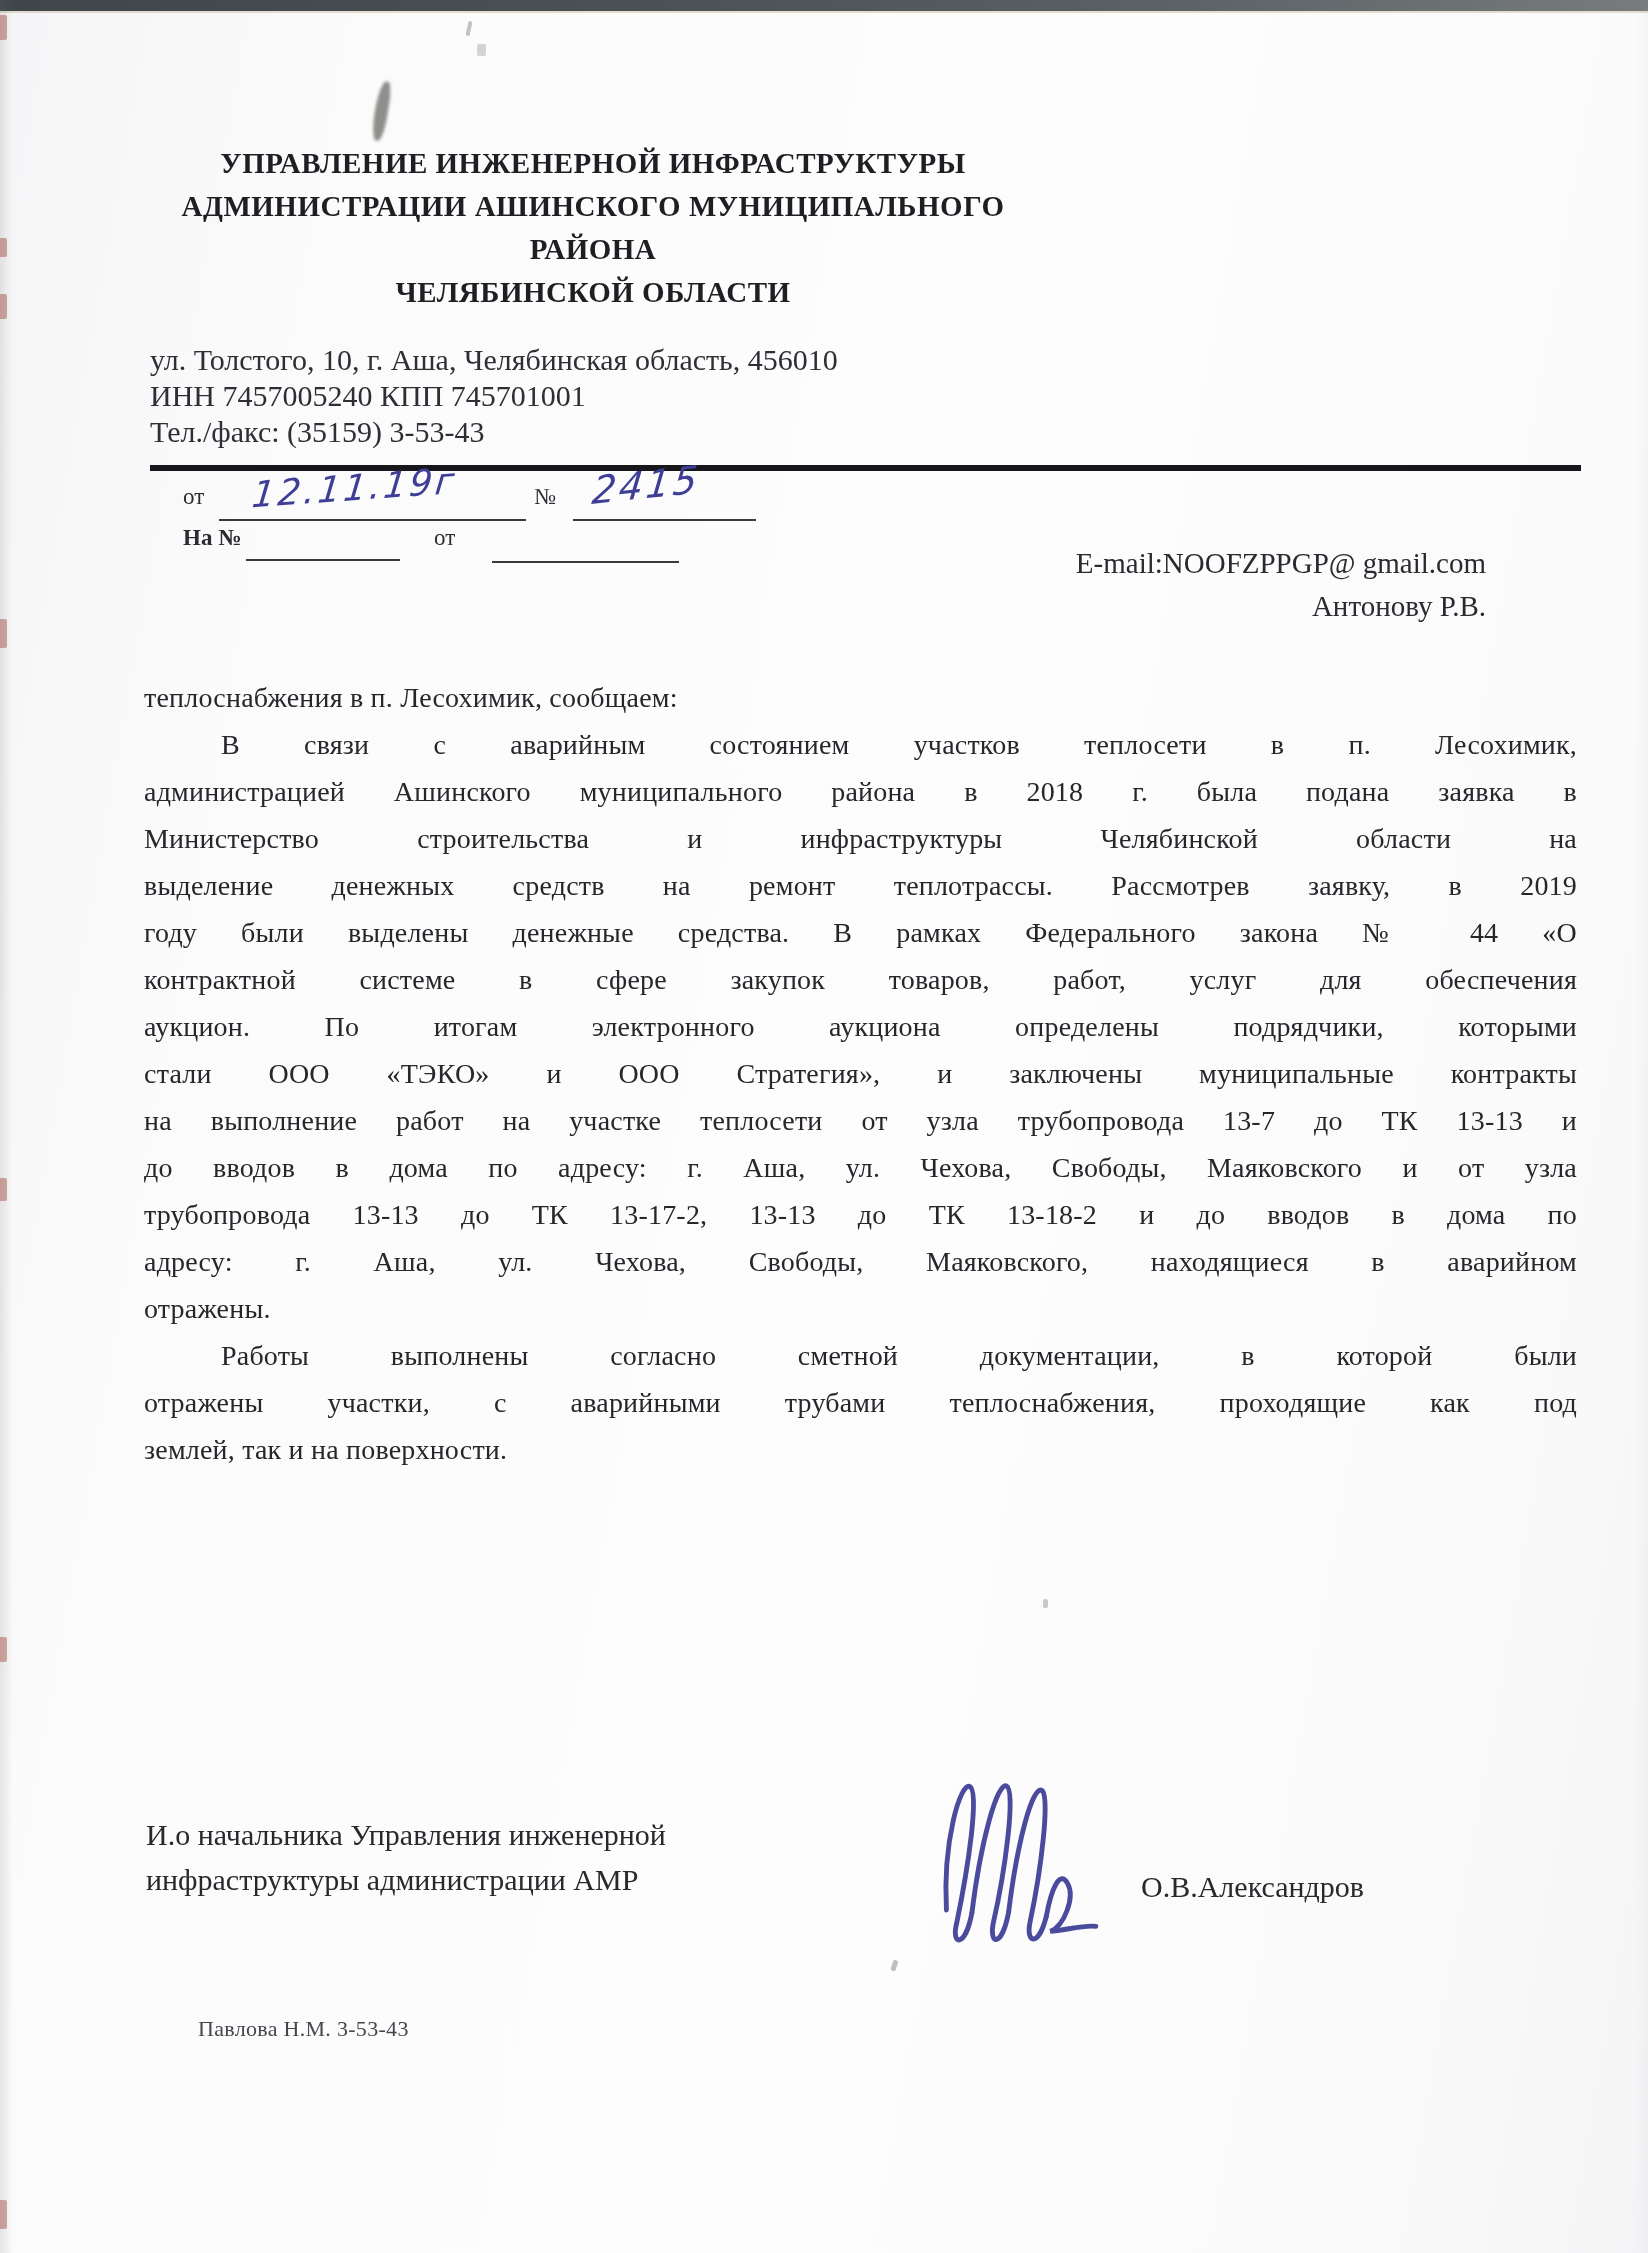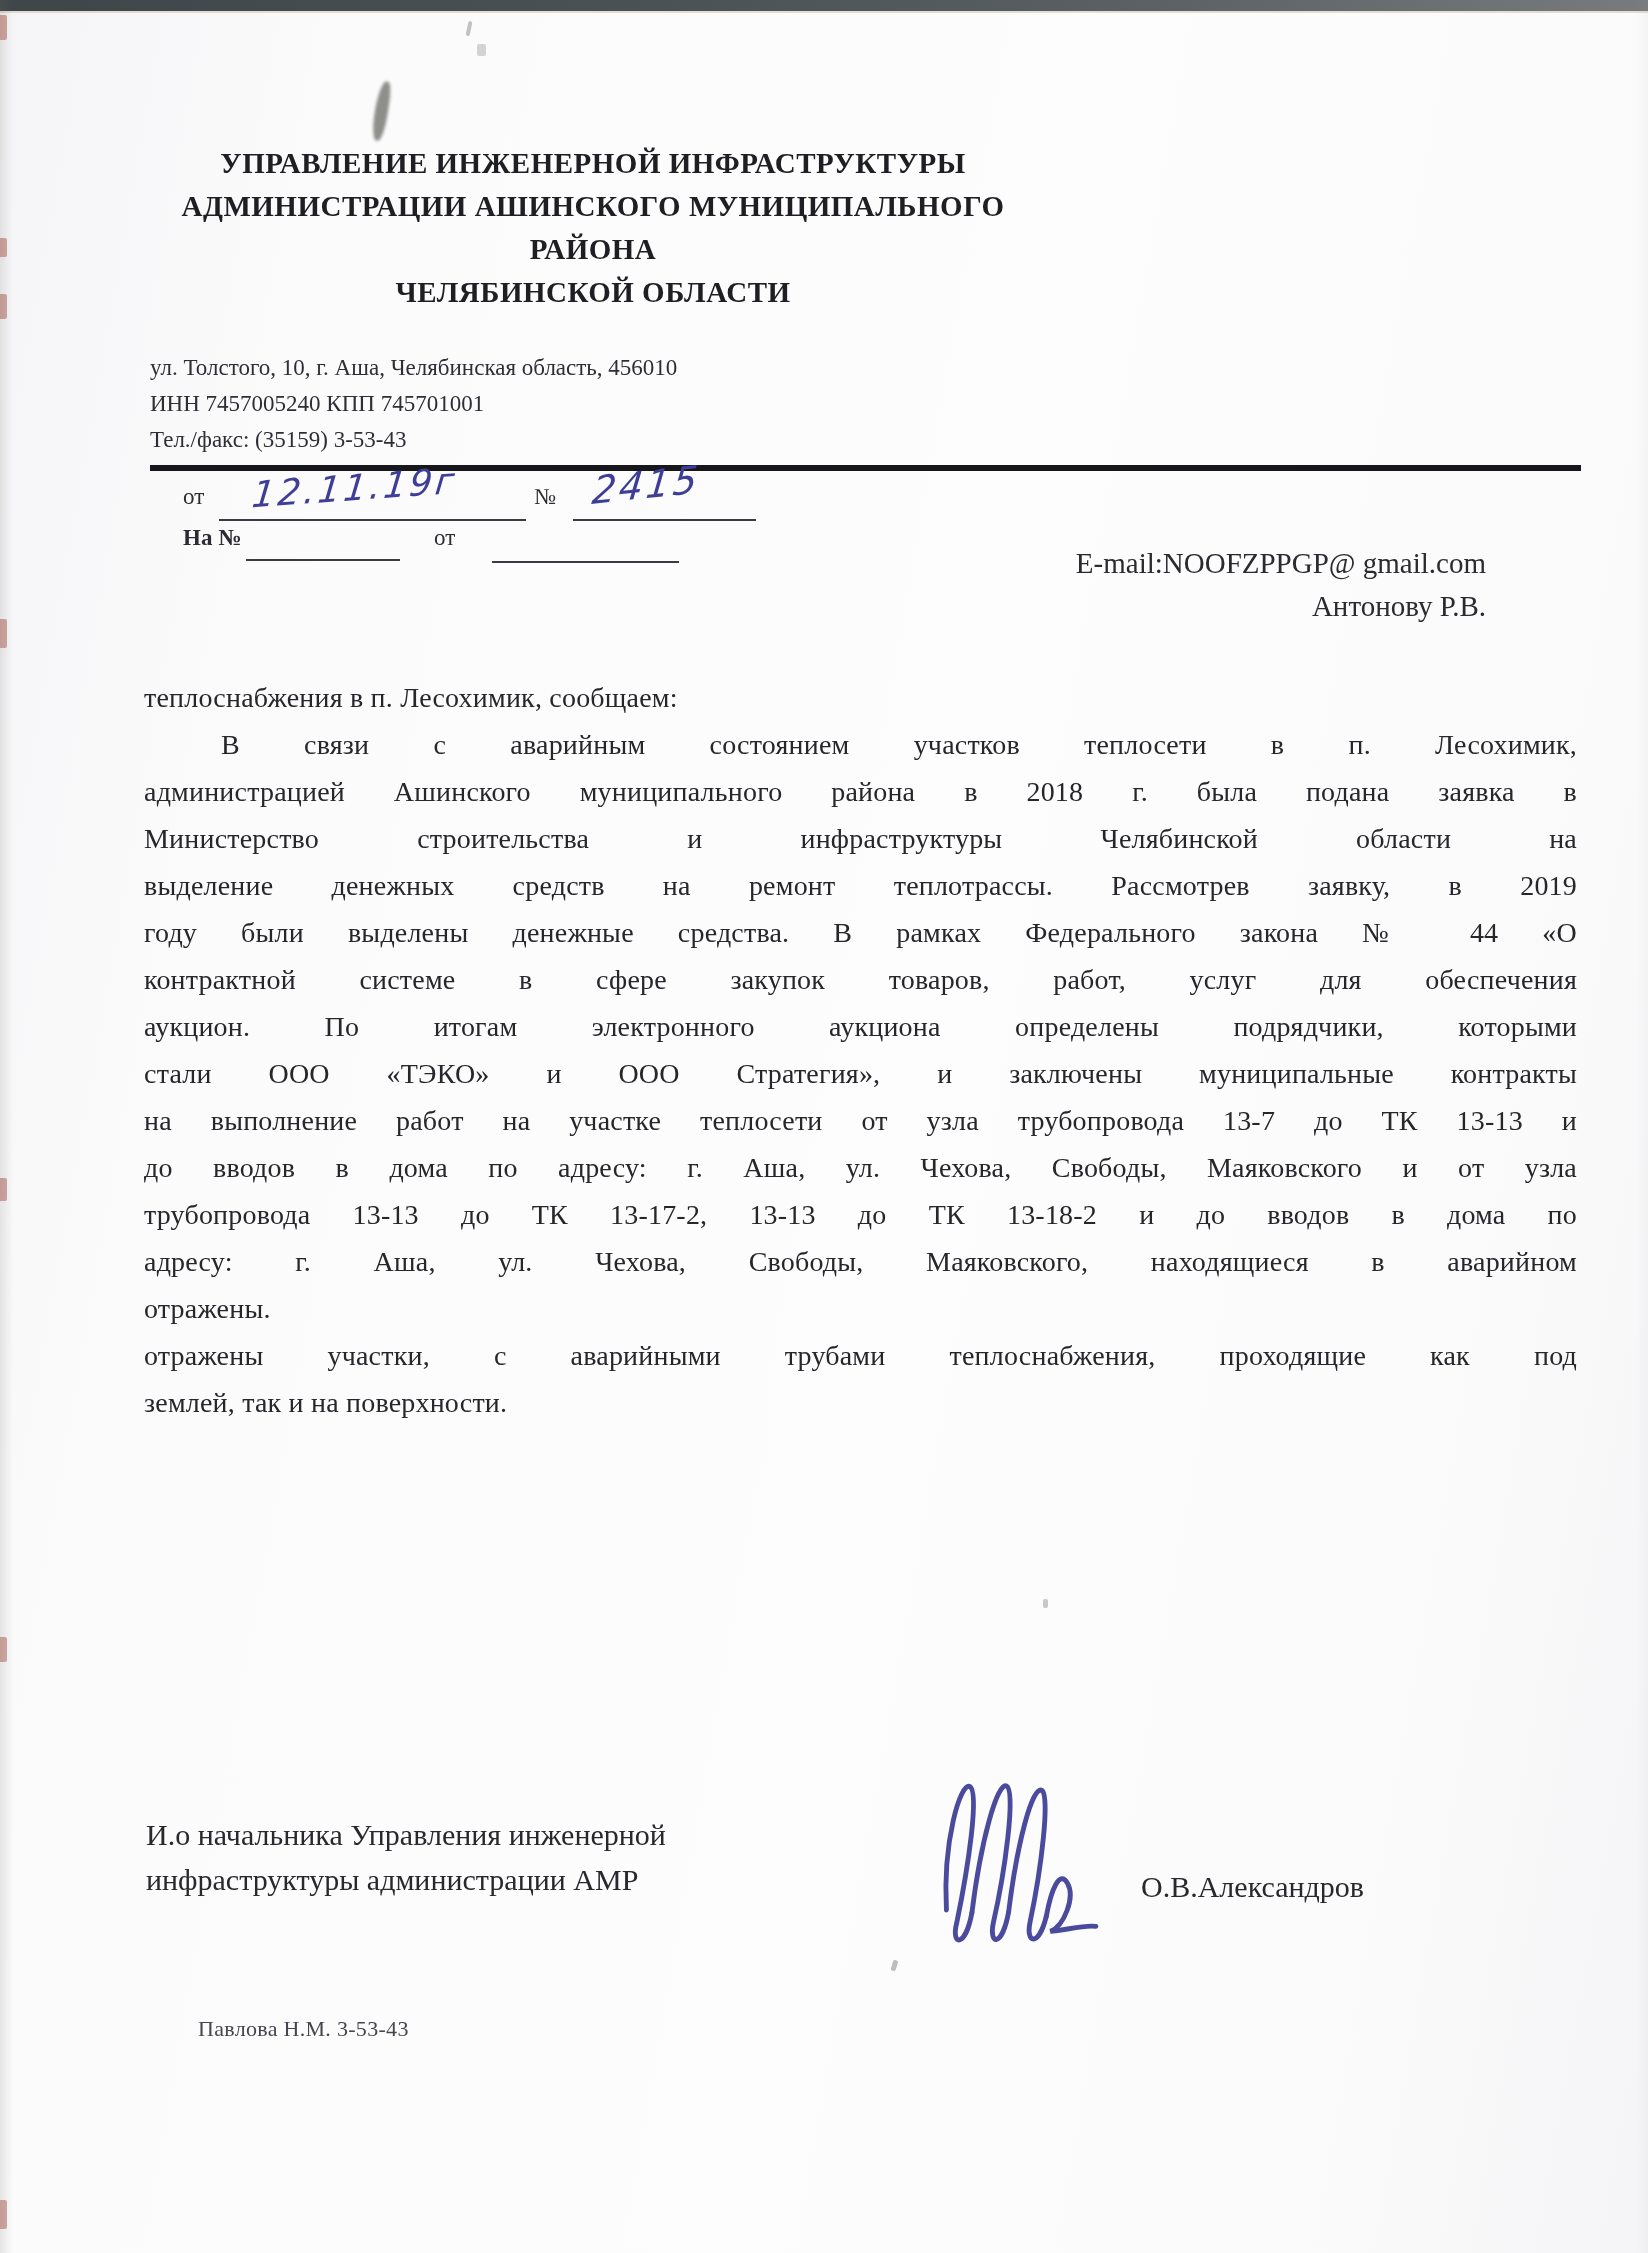--- a/index.html
+++ b/index.html
@@ -15,21 +15,21 @@
     background:linear-gradient(90deg,rgba(120,110,105,.16),rgba(255,255,255,0));}
   .right-shade{position:absolute;right:0;top:0;width:25px;height:100%;
     background:linear-gradient(270deg,rgba(140,140,150,.12),rgba(255,255,255,0));}
   .red-speck{position:absolute;left:0;width:6.7px;background:#96392e;opacity:.42;border-radius:0 1.9px 1.9px 0;}
   .smudge{position:absolute;left:375px;top:81px;width:12.5px;height:60px;background:#6a6a66;
     border-radius:60% 40% 50% 50%;transform:rotate(9deg);filter:blur(1.4px);opacity:.75;}
   .speck{position:absolute;background:#8a8a90;opacity:.5;border-radius:1.9px;}
 
   .org-header{position:absolute;left:144px;top:142px;width:898px;text-align:center;
     font-weight:bold;font-size:29px;line-height:43px;letter-spacing:0.5px;color:#1e1e23;}
-  .addr-block{position:absolute;left:150px;top:350px;font-size:23px;line-height:36px;color:#2e2e35;}
+  .addr-block{position:absolute;left:150px;top:342px;font-size:30px;line-height:36px;color:#2e2e35;}
 
   .rule{position:absolute;left:150px;top:465px;width:1431px;height:5.8px;background:#17171b;}
   .ref{position:absolute;font-size:23px;color:#2b2b31;}
   .blank{position:absolute;height:1.9px;background:#3a3a40;}
   .hand{position:absolute;font-family:"DejaVu Sans",sans-serif;font-style:italic;color:#3e3e97;
     transform:rotate(-4deg) skewX(-10deg);letter-spacing:2.9px;}
 
   .recipient{position:absolute;right:175px;top:542px;text-align:right;font-size:29px;line-height:43px;color:#2a2a30;}
 
   .body-text{position:absolute;left:144px;top:674px;width:1433px;font-size:28px;
@@ -105,20 +105,21 @@
       <div class="jline">выделение денежных средств на ремонт теплотрассы. Рассмотрев заявку, в 2019</div>
       <div class="jline">году были выделены денежные средства. В рамках Федерального закона № 44 «О</div>
       <div class="jline">контрактной системе в сфере закупок товаров, работ, услуг для обеспечения</div>
       <div class="jline">аукцион. По итогам электронного аукциона определены подрядчики, которыми</div>
       <div class="jline">стали ООО «ТЭКО» и ООО Стратегия», и заключены муниципальные контракты</div>
       <div class="jline">на выполнение работ на участке теплосети от узла трубопровода 13-7 до ТК 13-13 и</div>
       <div class="jline">до вводов в дома по адресу: г. Аша, ул. Чехова, Свободы, Маяковского и от узла</div>
       <div class="jline">трубопровода 13-13 до ТК 13-17-2, 13-13 до ТК 13-18-2 и до вводов в дома по</div>
       <div class="jline">адресу: г. Аша, ул. Чехова, Свободы, Маяковского, находящиеся в аварийном</div>
       <div class="jline endp">отражены.</div>
+      <div class="jline indent">Работы выполнены согласно сметной документации, в которой были</div>
       <div class="jline">отражены участки, с аварийными трубами теплоснабжения, проходящие как под</div>
       <div class="jline endp">землей, так и на поверхности.</div>
     </div>
 
   <div class="sig-title">
     <div>И.о начальника Управления инженерной</div>
     <div>инфраструктуры администрации АМР</div>
   </div>
 
   <svg class="sig-ink" width="183" height="183" viewBox="0 0 150 150">

